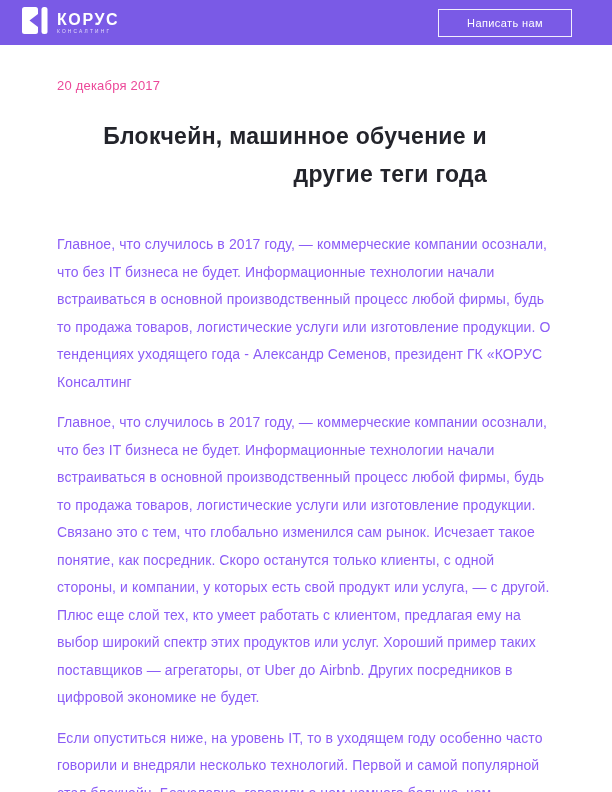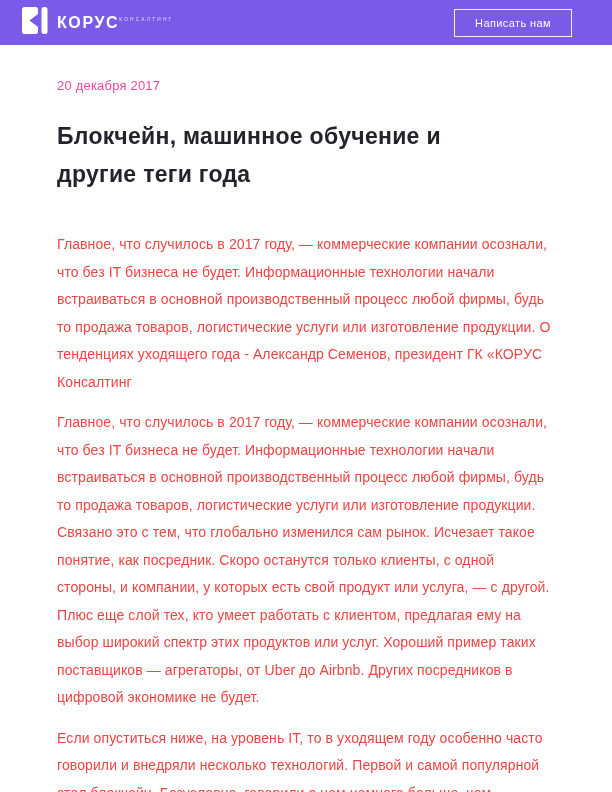--- a/index.html
+++ b/index.html
@@ -17,63 +17,64 @@
     flex: 0 0 45px;
     height: 45px;
     background: #7A5AE6;
     display: flex;
     align-items: center;
     justify-content: space-between;
     padding: 0 40px 0 22px;
   }
   .logo { display: flex; align-items: center; gap: 8px; cursor: pointer; }
   .logo-icon { display: block; }
-  .logo-text { display: flex; flex-direction: row; justify-content: center; }
+  .logo-text { display: flex; flex-direction: column; justify-content: center; }
   .logo-title {
     color: #ffffff; font-weight: bold; font-size: 16px;
     letter-spacing: 1.6px; line-height: 15px;
   }
   .logo-subtitle {
     color: rgba(255,255,255,0.78); font-size: 4.8px;
     letter-spacing: 2.2px; margin-top: 2px; white-space: nowrap;
   }
   .contact-btn {
     background: transparent;
     border: 1px solid rgba(255,255,255,0.9);
     color: #ffffff;
     font-family: inherit;
     font-size: 11px;
     letter-spacing: 0.4px;
-    padding: 7px 20px;
+    padding: 7px 28px;
     cursor: pointer;
   }
 
   
   .main { flex: 1 1 auto; padding: 0 57px; }
   .article-date {
     margin-top: 33px;
     font-size: 13px;
     color: #ec4899;
     letter-spacing: 0.2px;
   }
   .article-title {
     margin: 24px 0 0 0;
     font-size: 23px;
     line-height: 38px;
     font-weight: bold;
     color: #23242B;
     letter-spacing: 0.3px;
     max-width: 430px;
+    text-align: right;
   }
   .article-body { margin-top: 38px; }
   .article-body p {
     margin: 12px 0 13px 0;
     font-size: 14px;
     line-height: 27.5px;
-    color: #ef4444;
+    color: #8b5cf6;
     letter-spacing: 0.1px;
   }
 </style>
 </head>
 <body>
 
 <div class="header">
   <div class="logo">
     <span class="logo-icon">
       <svg width="27" height="27" viewBox="0 0 27 27" aria-hidden="true">

